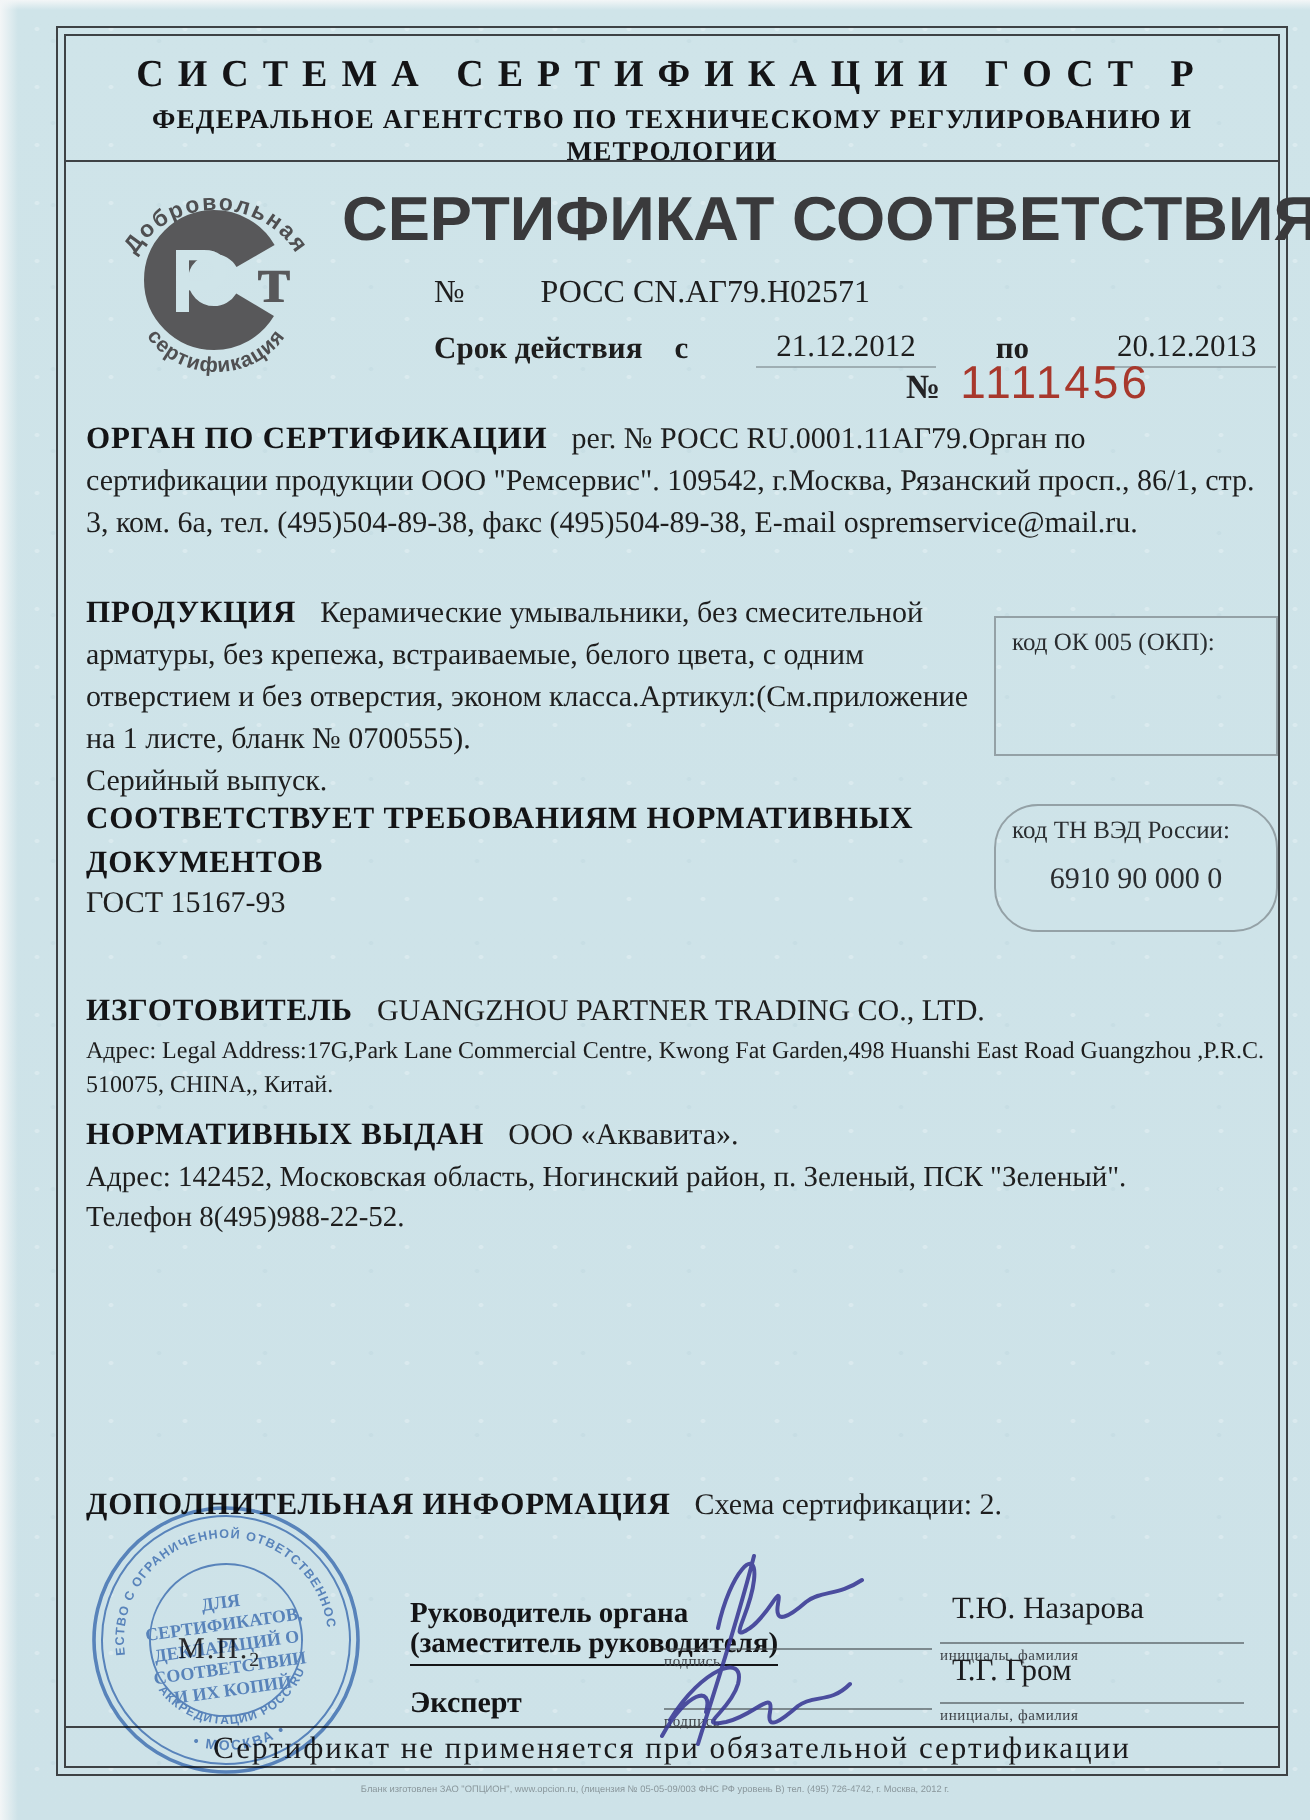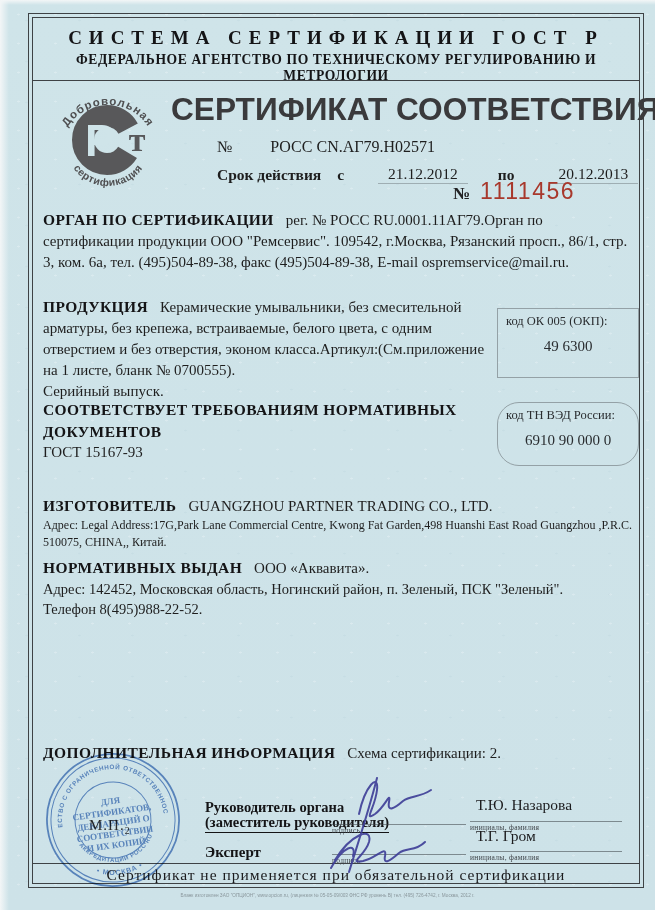--- a/index.html
+++ b/index.html
@@ -150,21 +150,20 @@
       <div class="abs sec sec-authority">
         <span class="slabel">ОРГАН ПО СЕРТИФИКАЦИИ</span><span>рег. № РОСС RU.0001.11АГ79.Орган по сертификации продукции ООО "Ремсервис". 109542, г.Москва, Рязанский просп., 86/1, стр. 3, ком. 6а, тел. (495)504-89-38, факс (495)504-89-38, E-mail ospremservice@mail.ru.</span>
       </div>
 
       <div class="abs sec sec-production">
         <span class="slabel">ПРОДУКЦИЯ</span><span>Керамические умывальники, без смесительной арматуры, без крепежа, встраиваемые, белого цвета, с одним отверстием и без отверстия, эконом класса.Артикул:(См.приложение на 1 листе, бланк № 0700555).</span>
         <div>Серийный выпуск.</div>
       </div>
       <div class="abs code-box code-box-1">
         <div class="cb-label">код ОК 005 (ОКП):</div>
-        <div class="cb-value">49 6300</div>
       </div>
 
       <div class="abs sec sec-conformity">
         <div class="slabel">СООТВЕТСТВУЕТ ТРЕБОВАНИЯМ НОРМАТИВНЫХ ДОКУМЕНТОВ</div>
         <div>ГОСТ 15167-93</div>
       </div>
       <div class="abs code-box code-box-2">
         <div class="cb-label">код ТН ВЭД России:</div>
         <div class="cb-value">6910 90 000 0</div>
       </div>

